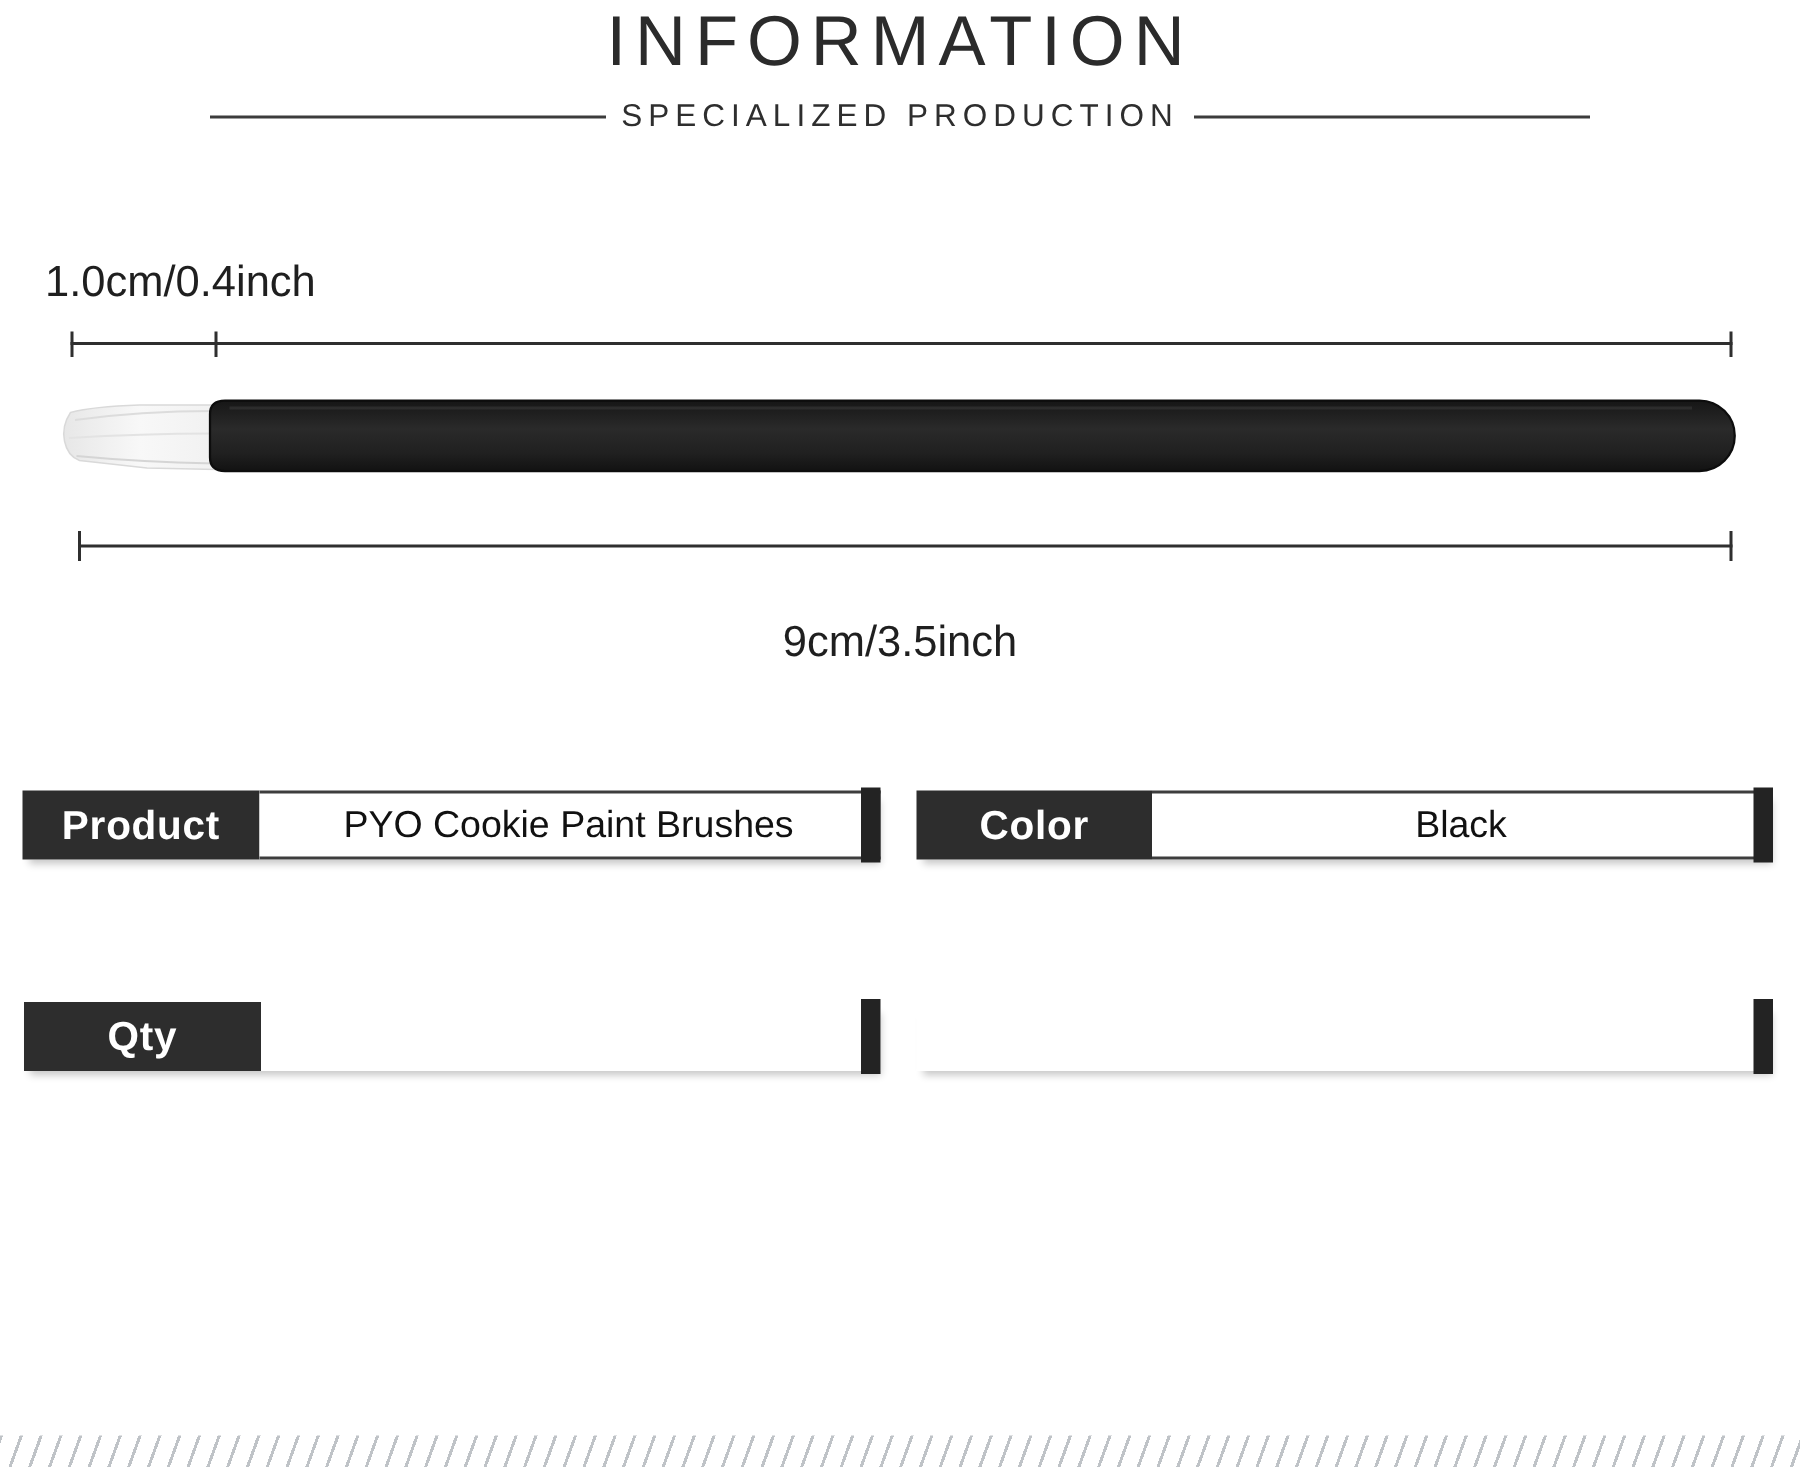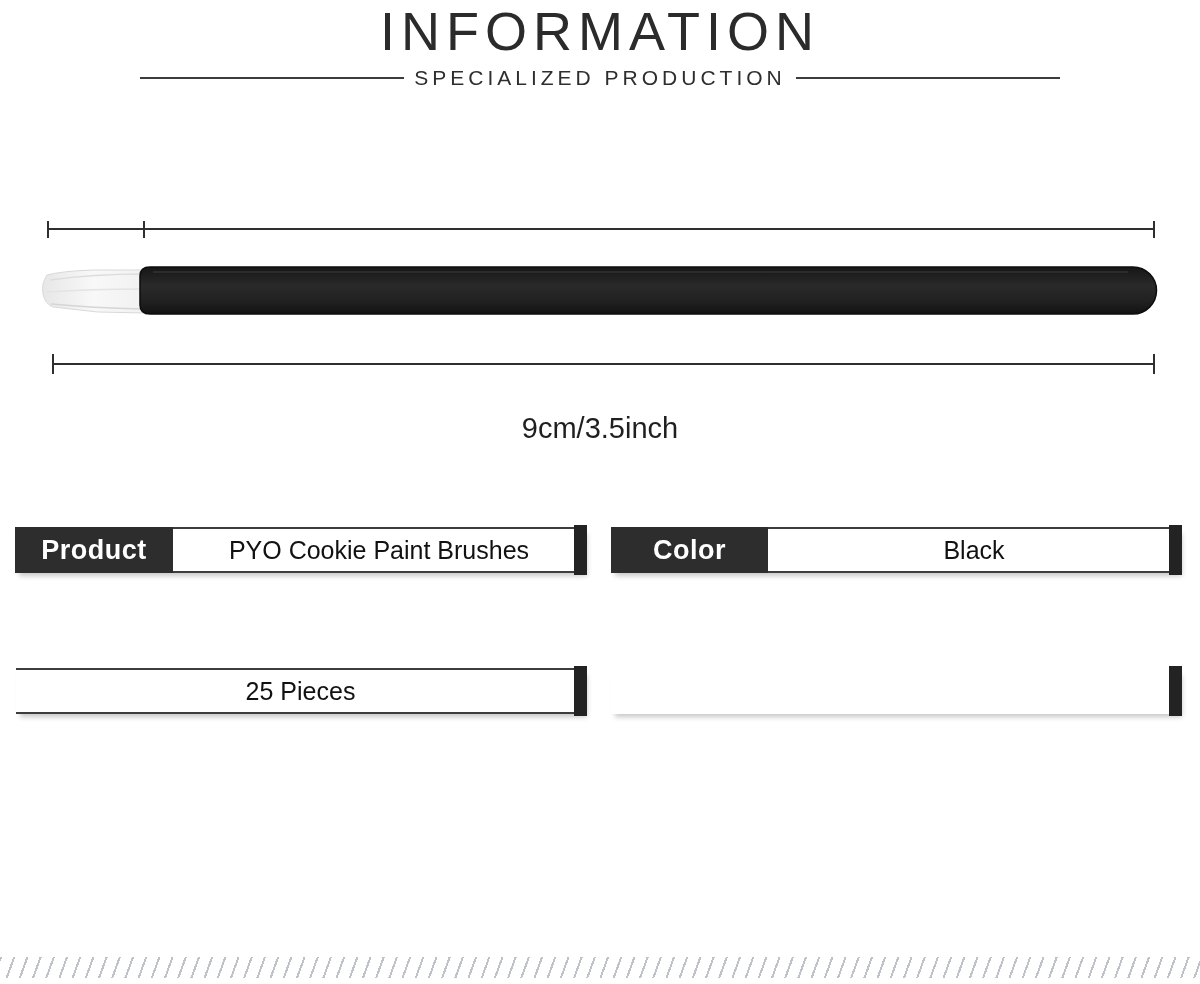--- a/index.html
+++ b/index.html
@@ -9,21 +9,21 @@
     font-family:"Liberation Sans","DejaVu Sans",sans-serif;
     color:#2b2b2b;
     overflow:hidden;
   }
   .page{position:relative;width:1200px;height:984px;background:#fff;}
 
   
   .title{
     position:absolute;top:0;left:0;width:1200px;
     text-align:center;
-    font-size:54px;letter-spacing:6px;font-weight:400;
+    font-size:47px;letter-spacing:6px;font-weight:400;
     color:#2b2b2b;margin:0;line-height:1.15;
   }
   .subtitle-row{
     position:absolute;top:66px;left:0;width:1200px;
     display:flex;align-items:center;justify-content:center;gap:10px;
   }
   .subtitle-line{height:2px;width:264px;background:#3c3c3c;}
   .subtitle{
     font-size:21px;letter-spacing:4px;color:#2e2e2e;font-weight:400;
     white-space:nowrap;
@@ -88,20 +88,21 @@
 
 <div class="page">
 
   <h1 class="title">INFORMATION</h1>
   <div class="subtitle-row">
     <span class="subtitle-line"></span>
     <span class="subtitle">SPECIALIZED PRODUCTION</span>
     <span class="subtitle-line"></span>
   </div>
 
+  <div class="dim-label lbl-bristle">1.0cm/0.4inch</div>
 
   <div class="dim-line line-upper">
     <span class="tick t-start"></span>
     <span class="tick t-mid"></span>
     <span class="tick t-end"></span>
   </div>
 
   <svg class="brush" viewBox="0 0 1122 58" xmlns="http://www.w3.org/2000/svg">
     <defs>
       <linearGradient id="handleGrad" x1="0" y1="0" x2="0" y2="1">
@@ -142,21 +143,21 @@
     <div class="end-cap"></div>
   </div>
 
   <div class="spec-row r1r">
     <div class="spec-label">Color</div>
     <div class="spec-value">Black</div>
     <div class="end-cap"></div>
   </div>
 
   <div class="spec-row r2l">
-    <div class="spec-value">25 Pieces</div>
+    <div class="spec-label">Qty</div>
     <div class="end-cap"></div>
   </div>
 
   <div class="spec-row r2r">
     <div class="end-cap"></div>
   </div>
 
   <div class="hatch"></div>
 
 </div>

